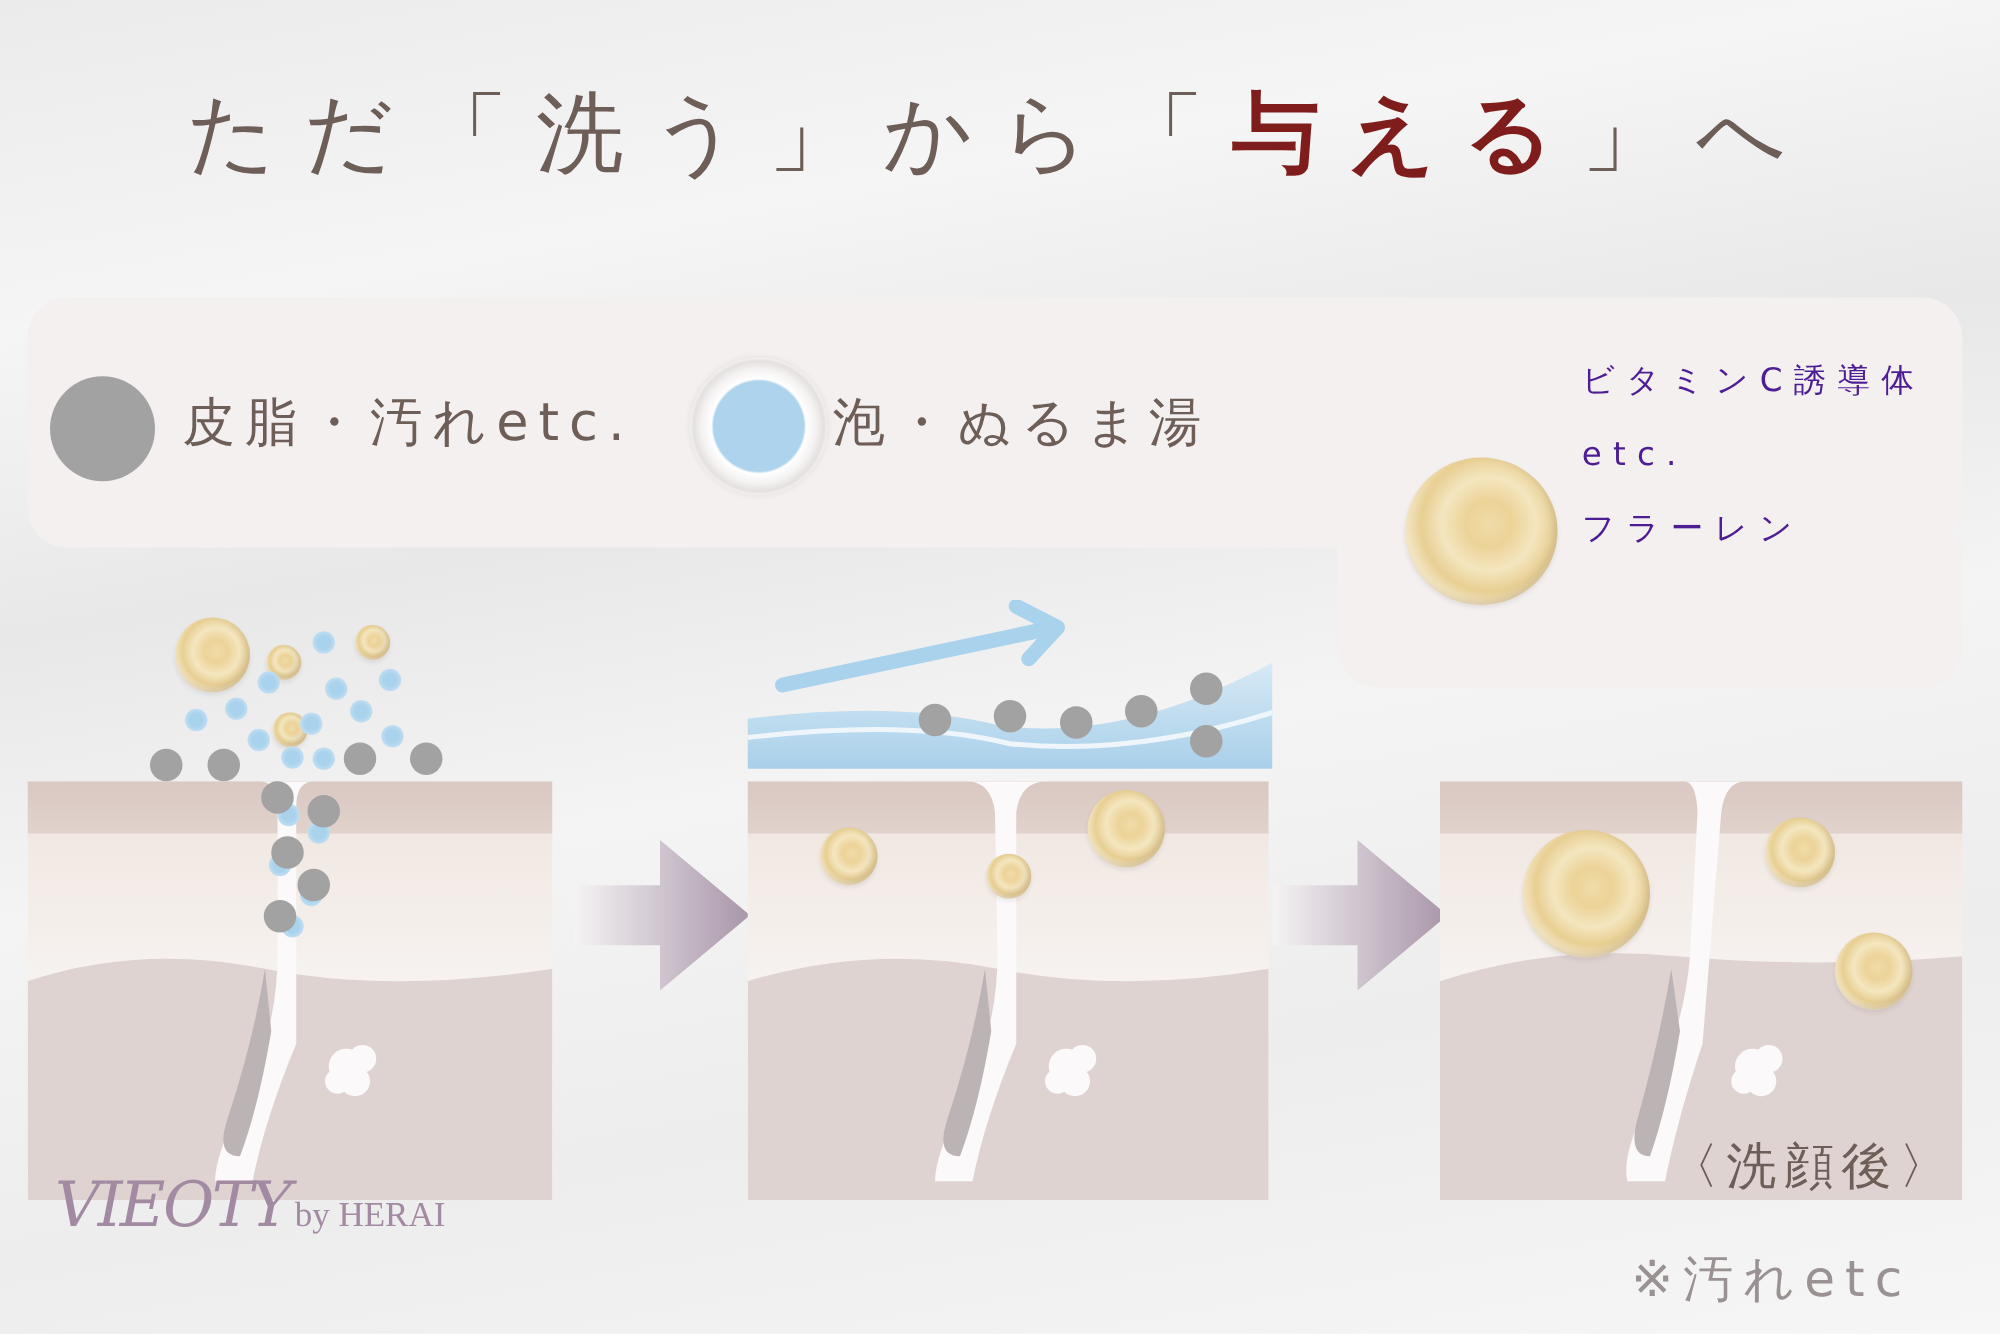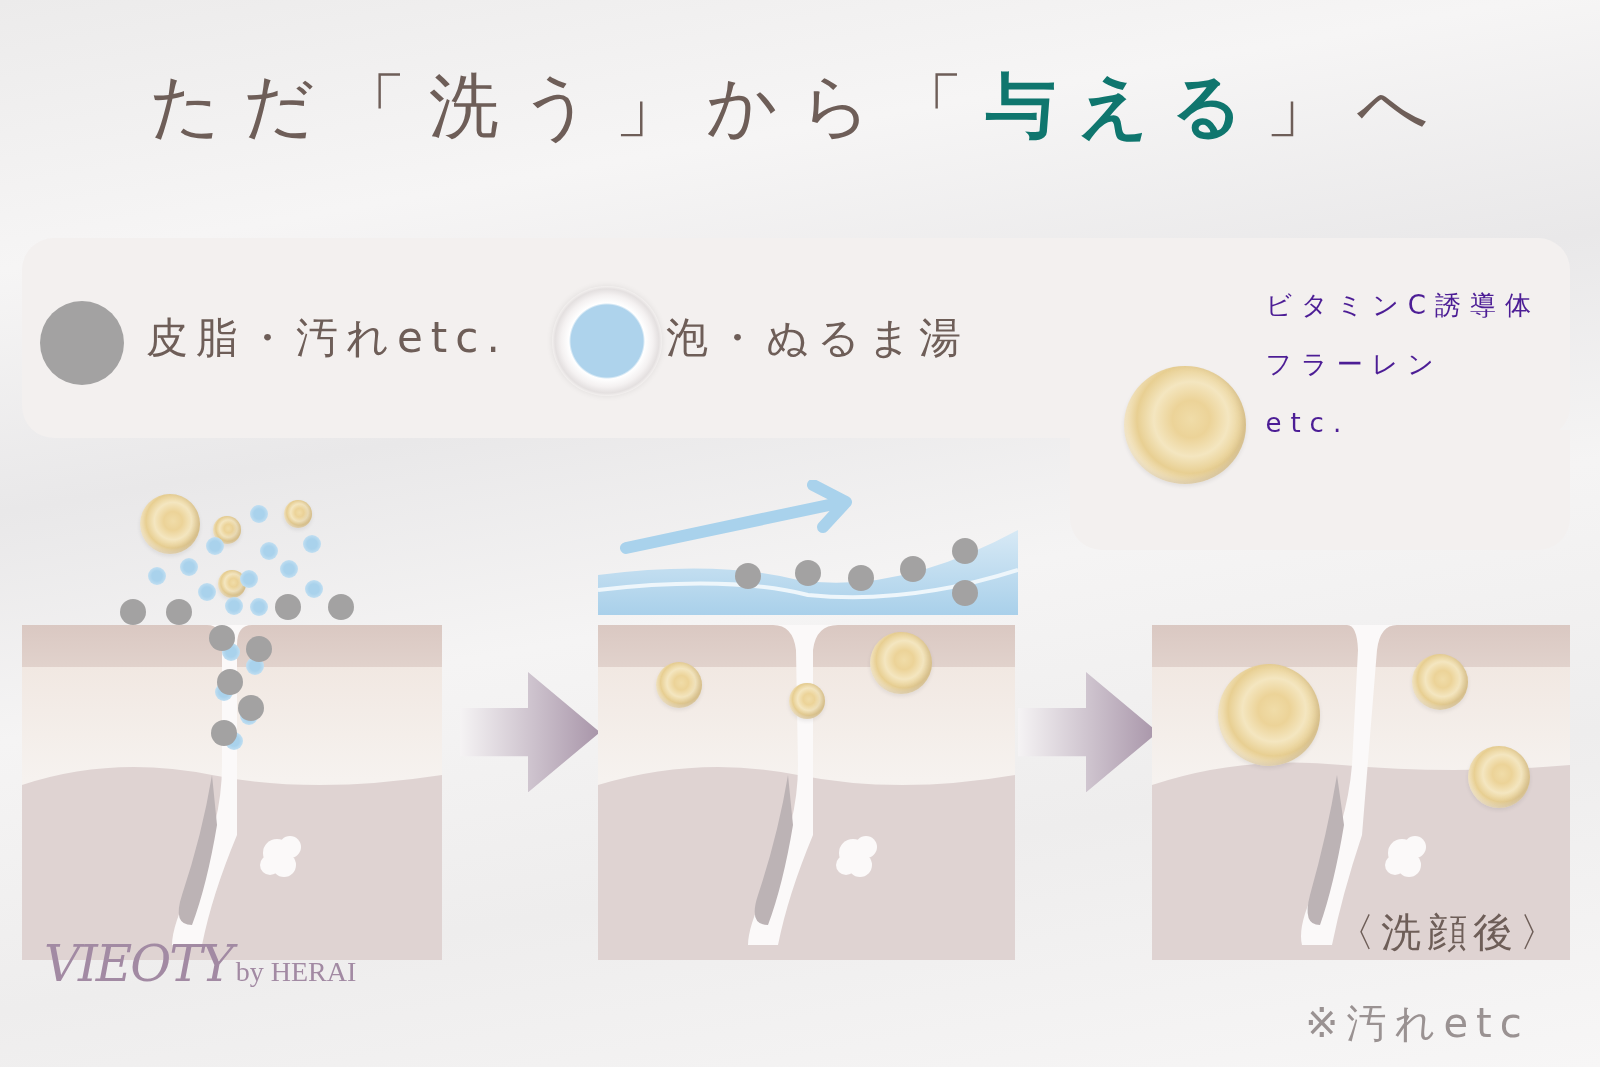--- a/index.html
+++ b/index.html
@@ -7,21 +7,21 @@
   body{
     position:relative;
     font-family:"DejaVu Sans","Liberation Sans",sans-serif;
     background:linear-gradient(170deg,#ecebeb 0%,#f6f5f5 20%,#e9e8e9 38%,#f5f4f4 55%,#eeeded 75%,#f7f6f6 100%);
     color:#6e5e58;
   }
   .title{
     position:absolute;left:0;top:60px;width:1600px;text-align:center;
     font-size:70px;letter-spacing:22px;color:#6e5e58;font-weight:normal;
   }
-  .title .accent{color:#0f766e;font-weight:bold}
+  .title .accent{color:#7f1d1d;font-weight:bold}
   .legend{
     position:absolute;left:22px;top:238px;width:1548px;height:200px;
     background:#f3f0ef;border-radius:32px;
   }
   .legend-ext{
     position:absolute;left:1070px;top:430px;width:500px;height:120px;
     background:#f3f0ef;border-radius:0 0 32px 32px;
   }
   .dot-grey{position:absolute;border-radius:50%;background:#a3a2a2}
   .dot-blue{position:absolute;border-radius:50%;background:radial-gradient(circle,#a9d2ec 40%,#c4e0f2 75%,rgba(200,225,245,0) 100%)}
@@ -62,22 +62,22 @@
 
 <div class="dot-grey legend-dirt-icon"></div>
 <div class="legend-text" style="left:146px;top:310px">皮脂・汚れetc.</div>
 
 <div class="foam-ring"></div>
 <div class="legend-text" style="left:666px;top:310px">泡・ぬるま湯</div>
 
 <div class="capsule" style="left:1124px;top:366px;width:122px;height:118px"></div>
 <div class="actives-list">
   <div>ビタミンC誘導体</div>
+  <div>etc.</div>
   <div>フラーレン</div>
-  <div>etc.</div>
 </div>
 
 <div class="panel" style="left:22px;width:420px">
   <div class="layer-top"></div>
     <div class="layer-mid"></div>
   <svg width="420" height="335" viewBox="0 0 420 335">
     <path d="M0 160 Q90 130 190 150 Q290 170 420 150 L420 335 L0 335Z" fill="#dfd3d2"></path>
     <path d="M0 0 H185 Q200 0 200 20 L200 140 Q200 200 170 260 Q150 300 150 320 L180 320 Q190 270 215 210 L215 20 Q215 0 230 0 Z" fill="#fbf9f9"></path>
     <path d="M190 150 Q180 210 160 270 Q150 300 170 300 Q185 260 195 200Z" fill="#bcb3b5"></path>
     <g fill="#fbf9f9">

